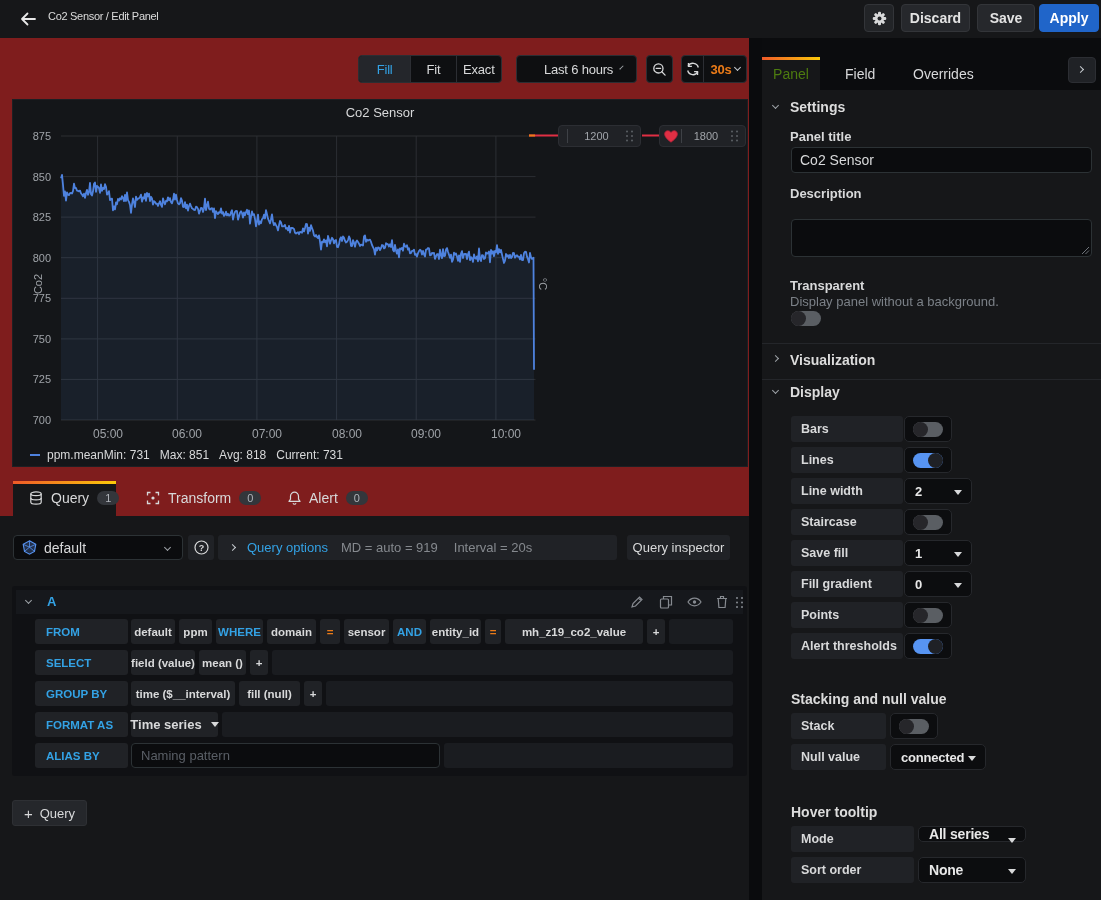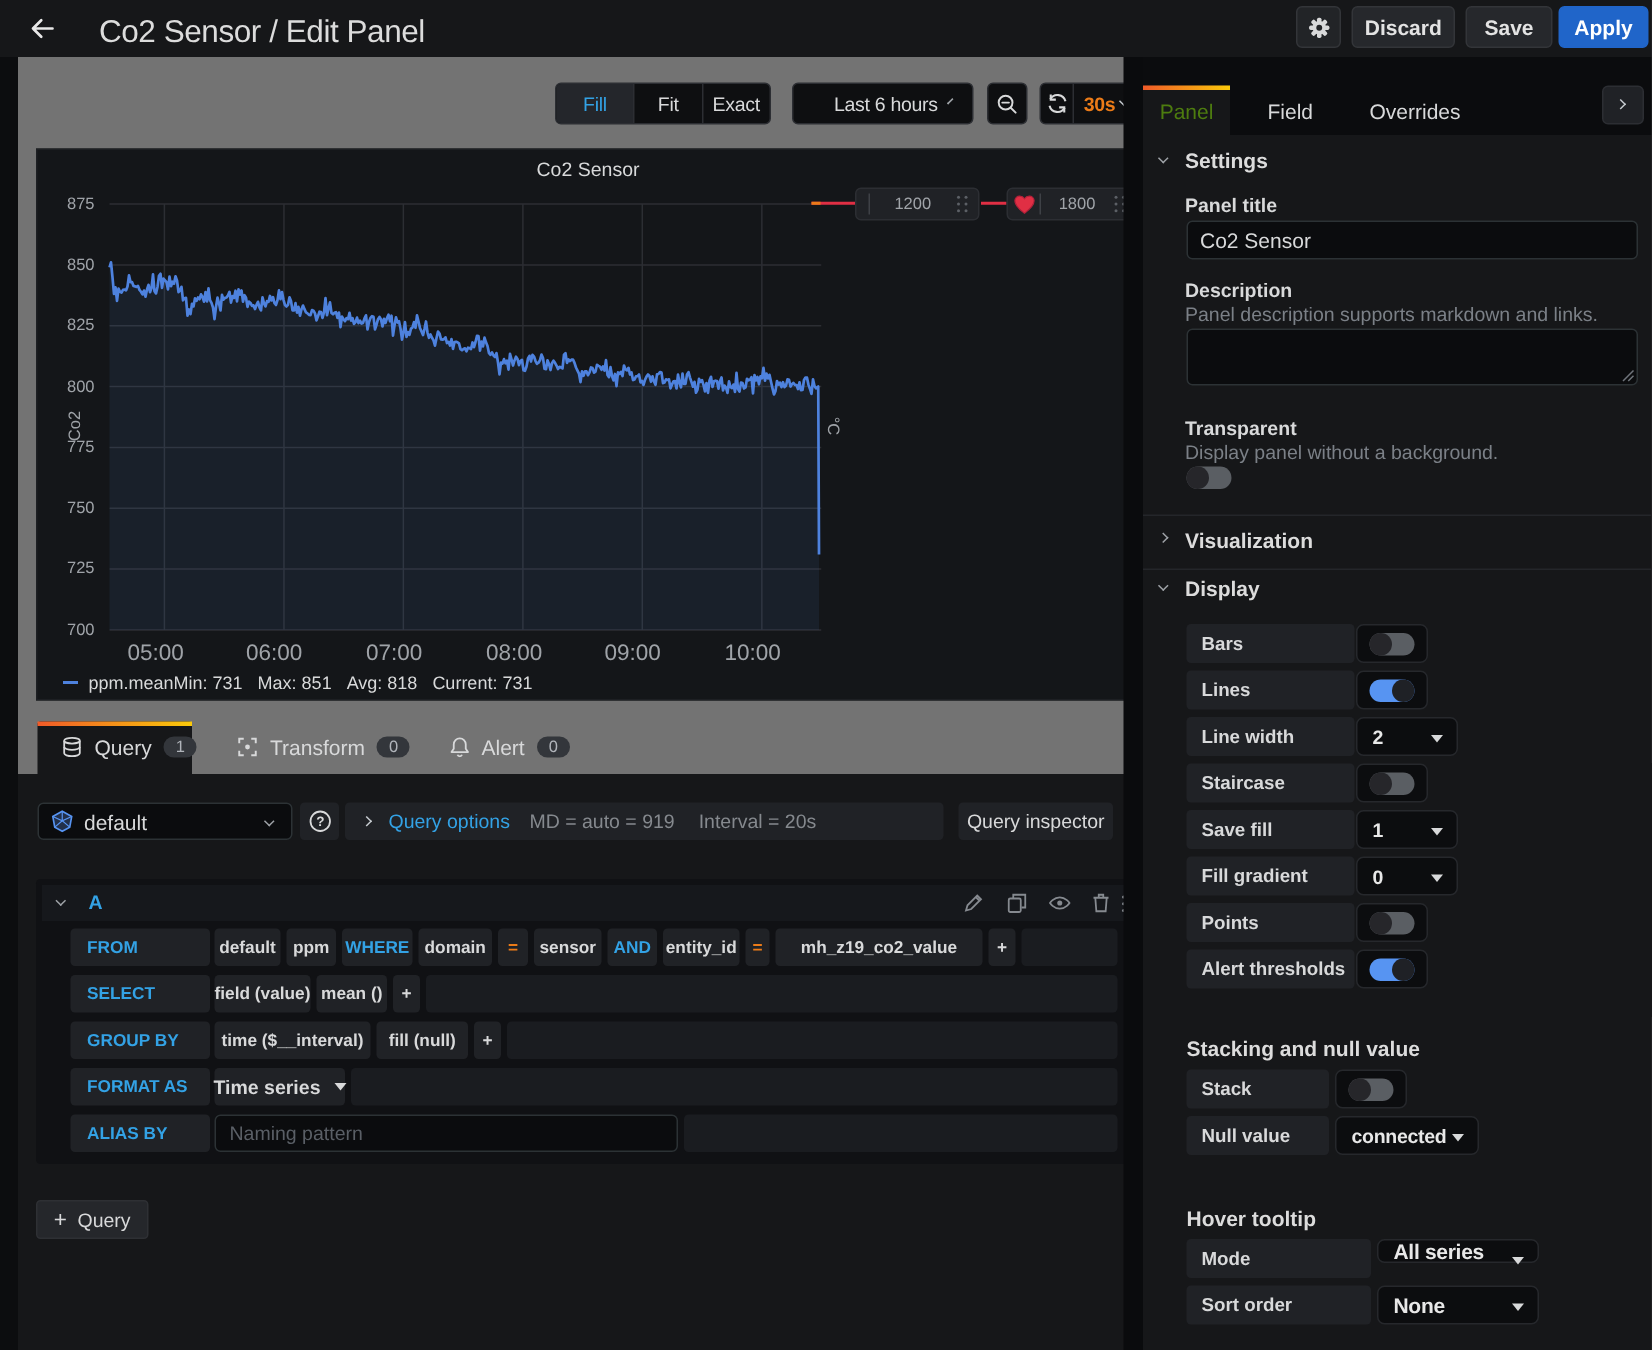--- a/index.html
+++ b/index.html
@@ -1,29 +1,29 @@
 <!DOCTYPE html>
 <html><head><meta charset="utf-8"><style>
 *{margin:0;padding:0;box-sizing:border-box}
 html,body{width:1101px;height:900px;background:#0c0d0f;font-family:"Liberation Sans",sans-serif;overflow:hidden}
 .abs{position:absolute}
 #page{position:relative;width:1101px;height:900px}
 
 #topnav{position:absolute;left:0;top:0;width:1101px;height:38px;background:#161719}
-#topnav .title{position:absolute;left:66px;top:10px;font-size:21px;color:#dcdcdc;letter-spacing:-0.3px}
+#topnav .title{position:absolute;left:48px;top:10px;font-size:11px;color:#dcdcdc;letter-spacing:-0.3px}
 .navbtn{position:absolute;top:4px;height:28px;border-radius:4px;background:#26282c;border:1px solid #333539;color:#e3e3e3;font-size:14px;font-weight:600;display:flex;align-items:center;justify-content:center}
 
-#leftpane{position:absolute;left:12px;top:38px;width:749px;height:862px;background:#737373}
+#leftpane{position:absolute;left:0;top:38px;width:749px;height:862px;background:#7f1d1d}
 
 .tbtn{position:absolute;top:17px;height:28px;background:#0e0f11;border:1px solid #2c2e33;border-radius:4px;color:#d8d9da;font-size:13px;font-weight:500;display:flex;align-items:center;white-space:nowrap;letter-spacing:-0.2px}
 
 #panel{position:absolute;left:12px;top:61px;width:736px;height:368px;background:#141619;border:1px solid #1d1f23}
 #panel .ptitle{position:absolute;left:0;right:0;top:5px;text-align:center;font-size:13px;font-weight:500;color:#d8d9da}
 .yl{position:absolute;right:696px;width:30px;text-align:right;font-size:11px;color:#9fa3a8}
-.xl{position:absolute;top:327px;width:50px;text-align:left;font-size:15px;color:#9fa3a8}
+.xl{position:absolute;top:327px;width:50px;text-align:right;font-size:12px;color:#9fa3a8}
 .axlab{position:absolute;font-size:11px;color:#9fa3a8;white-space:nowrap}
 .thbox{position:absolute;top:25px;height:22px;background:#202226;border:1px solid #2c2e33;border-radius:4px;display:flex;align-items:center;color:#a0a4a9;font-size:11px}
 
 .tab{position:absolute;display:flex;align-items:center;color:#d8d9da;font-size:14px}
 .badge{display:inline-block;background:#33363b;color:#b0b4ba;font-size:11px;border-radius:9px;padding:1px 8px;margin-left:8px}
 
 #qpane{position:absolute;left:0;top:478px;width:749px;height:384px;background:#161719}
 .qbox{position:absolute;background:#202226;border-radius:3px;display:flex;align-items:center;color:#d8d9da}
 .seg{display:inline-flex;align-items:center;justify-content:center;height:25px;background:#202226;border-radius:3px;color:#d8d9da;font-size:11.5px;font-weight:700;margin-right:4px;white-space:nowrap}
 .seg.kw{color:#33a2e5}
@@ -343,21 +343,20 @@
       <div class="abs" style="left:306px;top:19px;width:28px;height:26px;background:#202226;border:1px solid #2c2e33;border-radius:4px">
         <span class="chev" style="transform:rotate(-45deg);position:absolute;left:9px;top:9px;border-color:#c7ccd1"></span>
       </div>
       <span class="chev down" style="position:absolute;left:11px;top:65px;width:5px;height:5px"></span>
       <div class="shead" style="left:28px;top:61px">Settings</div>
       <div class="slabel" style="left:28px;top:91px">Panel title</div>
       <div class="sinput" style="left:29px;top:109px;width:301px;height:26px;display:flex;align-items:center">
         <span style="margin-left:8px">Co2 Sensor</span>
       </div>
       <div class="slabel" style="left:28px;top:148px">Description</div>
-      <div class="ssub" style="left:28px;top:164px">Panel description supports markdown and links.</div>
       <div class="sinput" style="left:29px;top:181px;width:301px;height:38px">
         <svg style="position:absolute;right:1px;bottom:1px" width="9" height="9" viewBox="0 0 9 9">
           <path d="M8 1 1 8M8 4.5 4.5 8M8 8h0" stroke="#6f747b" stroke-width="1"></path>
         </svg>
       </div>
       <div class="slabel" style="left:28px;top:240px">Transparent</div>
       <div class="ssub" style="left:28px;top:256px">Display panel without a background.</div>
       <div class="pill off abs" style="left:29px;top:273px">
         <div class="knob"></div>
       </div>

